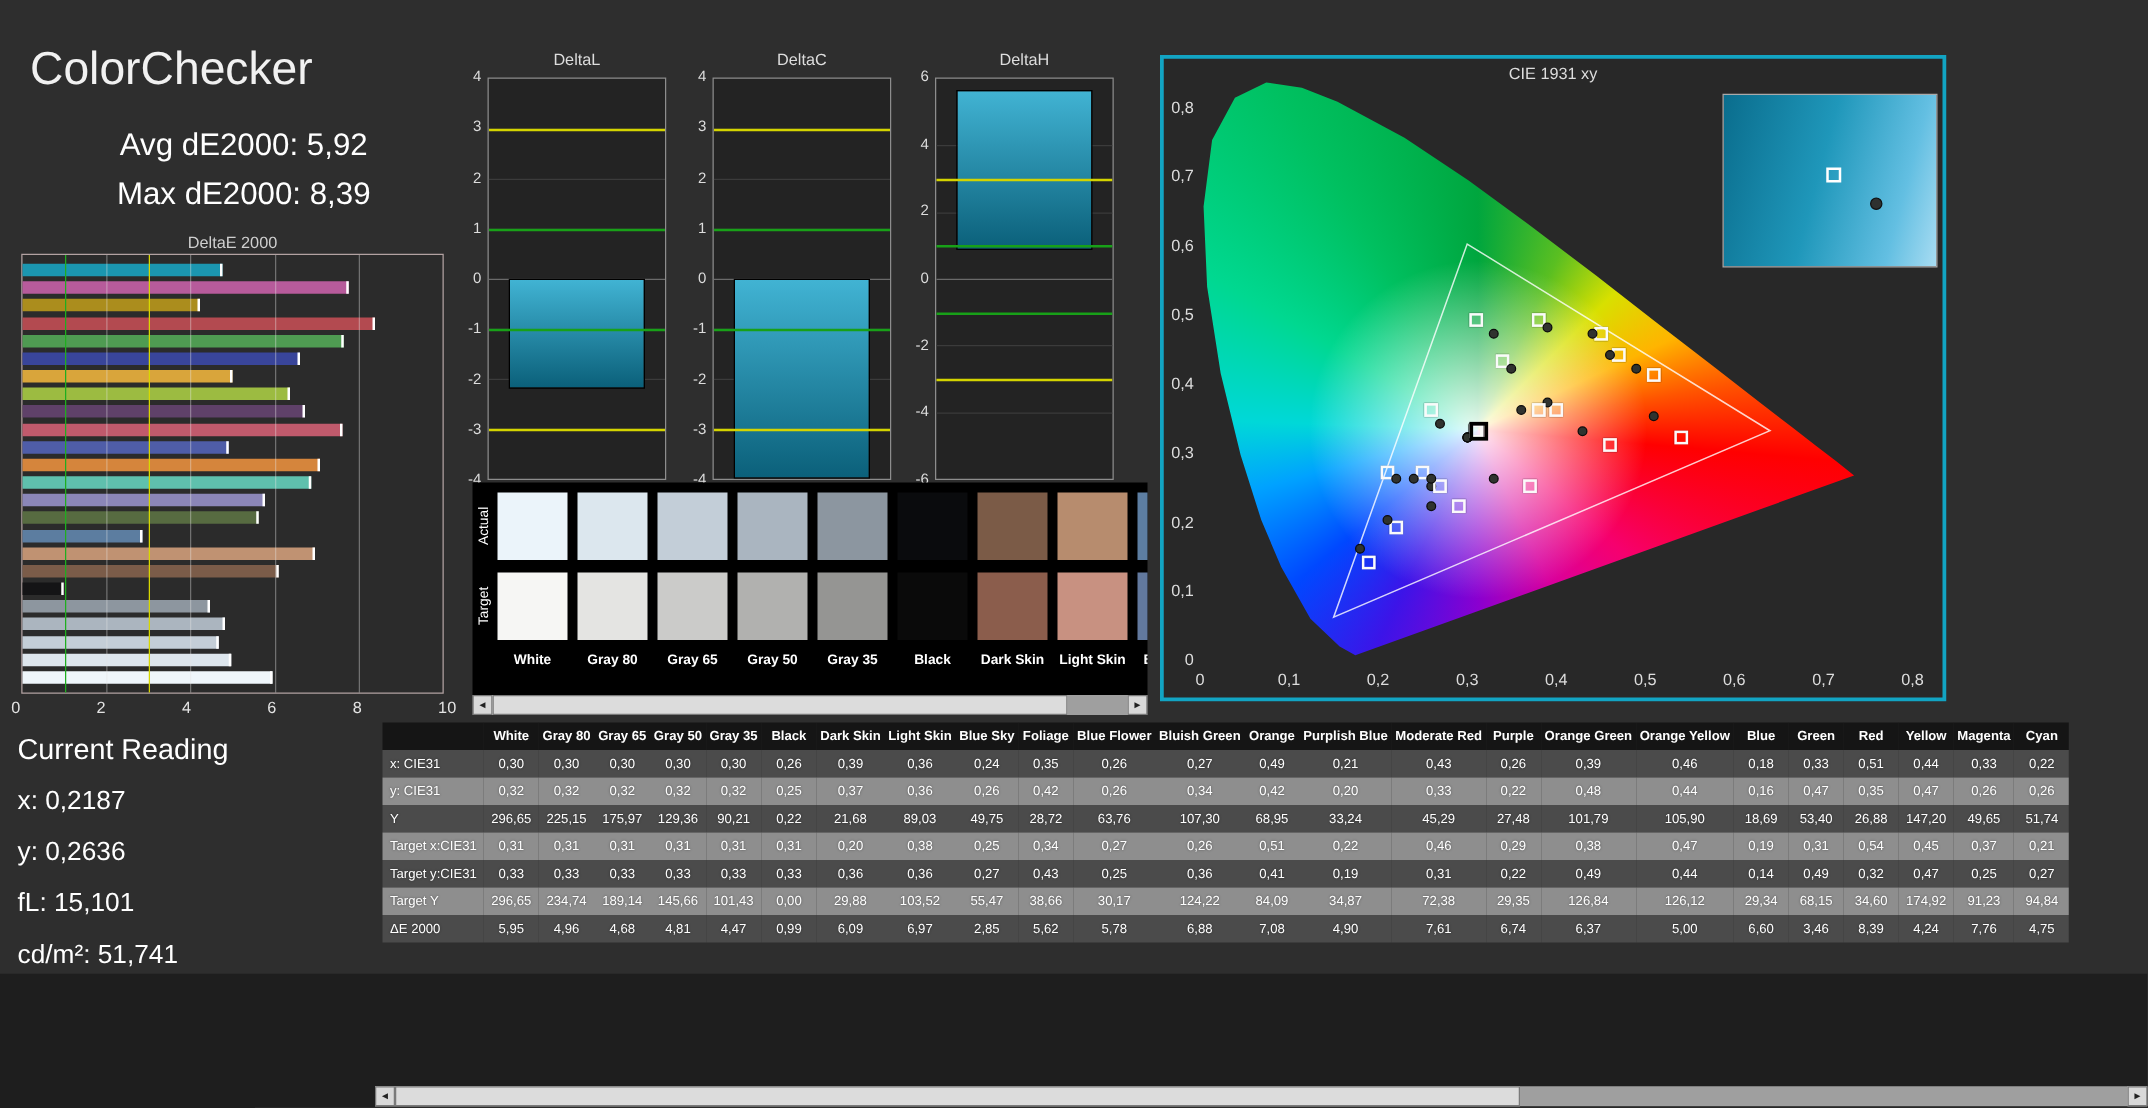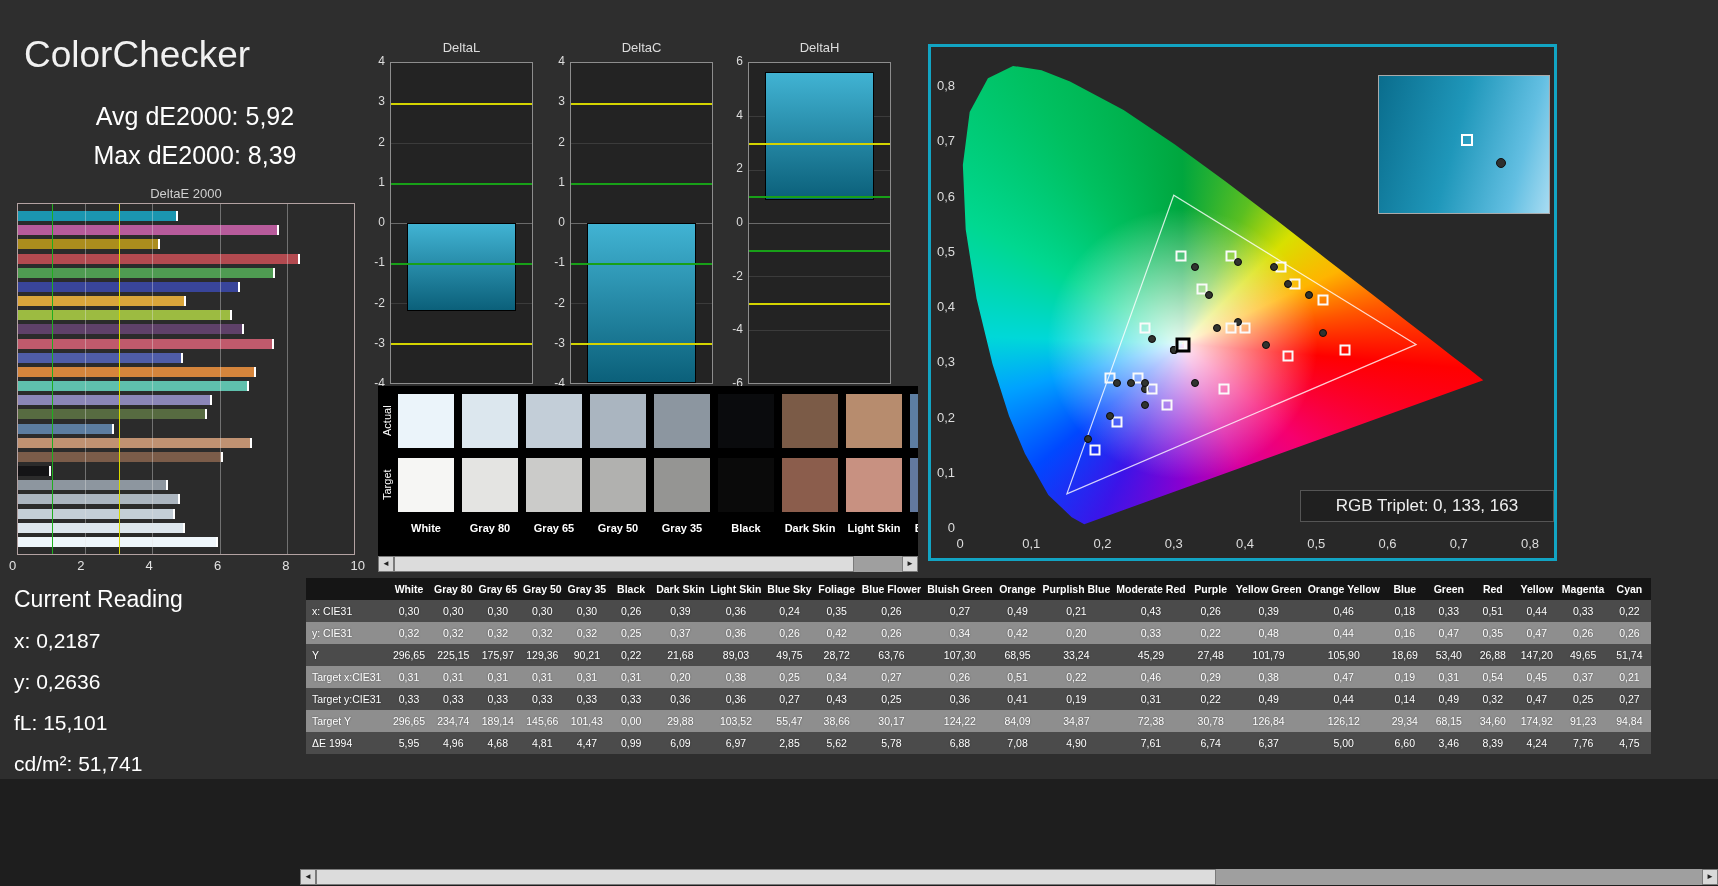--- a/index.html
+++ b/index.html
@@ -312,20 +312,21 @@
       <div class="sw-label">Blue Sky</div>
     </div>
   <div class="scrollbar" id="sw-scroll">
     <div class="sb-btn" style="left:0">◄</div>
     <div class="sb-thumb" style="left:16px;width:460px"></div>
     <div class="sb-btn" style="right:0">►</div>
   </div>
 </div>
 
 <div id="cie-panel">
+  <div id="cie-title">CIE 1931 xy</div>
   <div id="cie-horseshoe"></div>
   <svg id="cie-triangle" viewBox="0 0 570 470">
     <polygon points="456,287.6 213.75,138.2 106.9,436.8" fill="none" stroke="#ffffff" stroke-opacity="0.8" stroke-width="1.2"></polygon>
   </svg>
   <div id="cie-points">
       <div class="pt sq" style="left: 38.75%; top: 61.1765%;"></div>
       <div class="pt dot" style="left: 37.5%; top: 62.3529%;"></div>
       <div class="pt sq" style="left: 38.75%; top: 61.1765%;"></div>
       <div class="pt dot" style="left: 37.5%; top: 62.3529%;"></div>
       <div class="pt sq" style="left: 38.75%; top: 61.1765%;"></div>
@@ -371,21 +372,20 @@
       <div class="pt sq" style="left: 46.25%; top: 70.5882%;"></div>
       <div class="pt dot" style="left: 41.25%; top: 69.4118%;"></div>
       <div class="pt sq" style="left: 26.25%; top: 68.2353%;"></div>
       <div class="pt dot" style="left: 27.5%; top: 69.4118%;"></div>
       <div class="pt wp" style="left: 39.0875%; top: 61.2941%;"></div>
     </div>
   <div id="cie-inset">
     <div id="inset-sq"></div>
     <div id="inset-dot"></div>
   </div>
-  <div id="rgb-label">RGB Triplet: 0, 133, 163</div>
 <div class="cxt" style="left: 17px;">0</div>
     <div class="cxt" style="left: 88.25px;">0,1</div>
     <div class="cxt" style="left: 159.5px;">0,2</div>
     <div class="cxt" style="left: 230.75px;">0,3</div>
     <div class="cxt" style="left: 302px;">0,4</div>
     <div class="cxt" style="left: 373.25px;">0,5</div>
     <div class="cxt" style="left: 444.5px;">0,6</div>
     <div class="cxt" style="left: 515.75px;">0,7</div>
     <div class="cxt" style="left: 587px;">0,8</div>
     <div class="cyt" style="top: 473px;">0</div>
@@ -412,21 +412,21 @@
         <th>Dark Skin</th>
         <th>Light Skin</th>
         <th>Blue Sky</th>
         <th>Foliage</th>
         <th>Blue Flower</th>
         <th>Bluish Green</th>
         <th>Orange</th>
         <th>Purplish Blue</th>
         <th>Moderate Red</th>
         <th>Purple</th>
-        <th>Yellow Green</th>
+        <th>Orange Green</th>
         <th>Orange Yellow</th>
         <th>Blue</th>
         <th>Green</th>
         <th>Red</th>
         <th>Yellow</th>
         <th>Magenta</th>
         <th>Cyan</th>
       </tr>
     </thead>
     <tbody>
@@ -575,32 +575,32 @@
         <td>0,00</td>
         <td>29,88</td>
         <td>103,52</td>
         <td>55,47</td>
         <td>38,66</td>
         <td>30,17</td>
         <td>124,22</td>
         <td>84,09</td>
         <td>34,87</td>
         <td>72,38</td>
-        <td>30,78</td>
+        <td>29,35</td>
         <td>126,84</td>
         <td>126,12</td>
         <td>29,34</td>
         <td>68,15</td>
         <td>34,60</td>
         <td>174,92</td>
         <td>91,23</td>
         <td>94,84</td>
       </tr>
       <tr>
-        <td class="rowlab">ΔE 1994</td>
+        <td class="rowlab">ΔE 2000</td>
         <td>5,95</td>
         <td>4,96</td>
         <td>4,68</td>
         <td>4,81</td>
         <td>4,47</td>
         <td>0,99</td>
         <td>6,09</td>
         <td>6,97</td>
         <td>2,85</td>
         <td>5,62</td>

